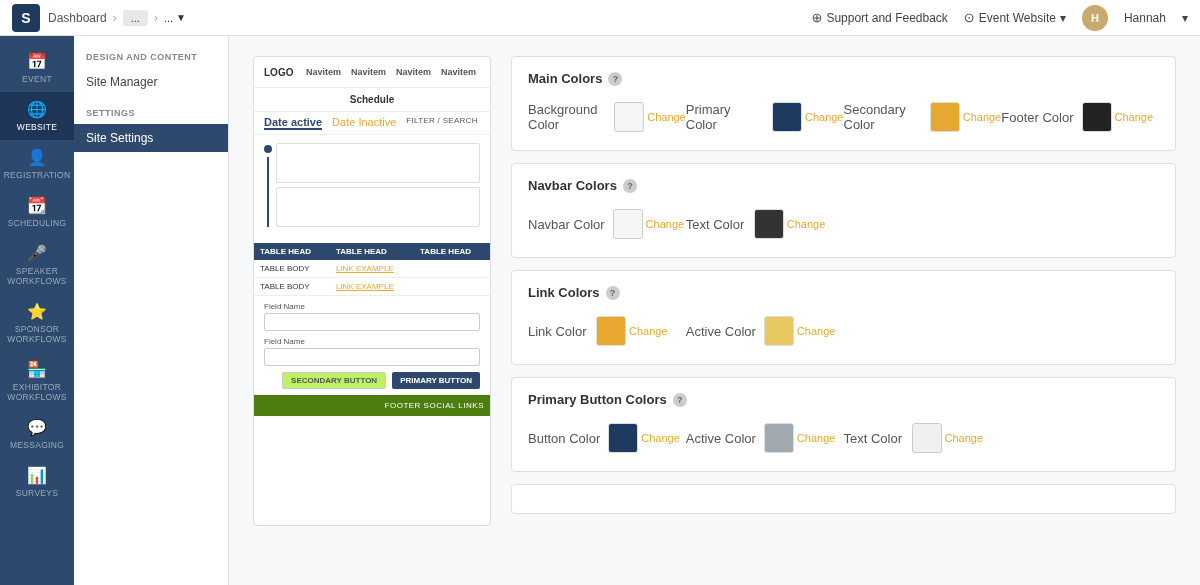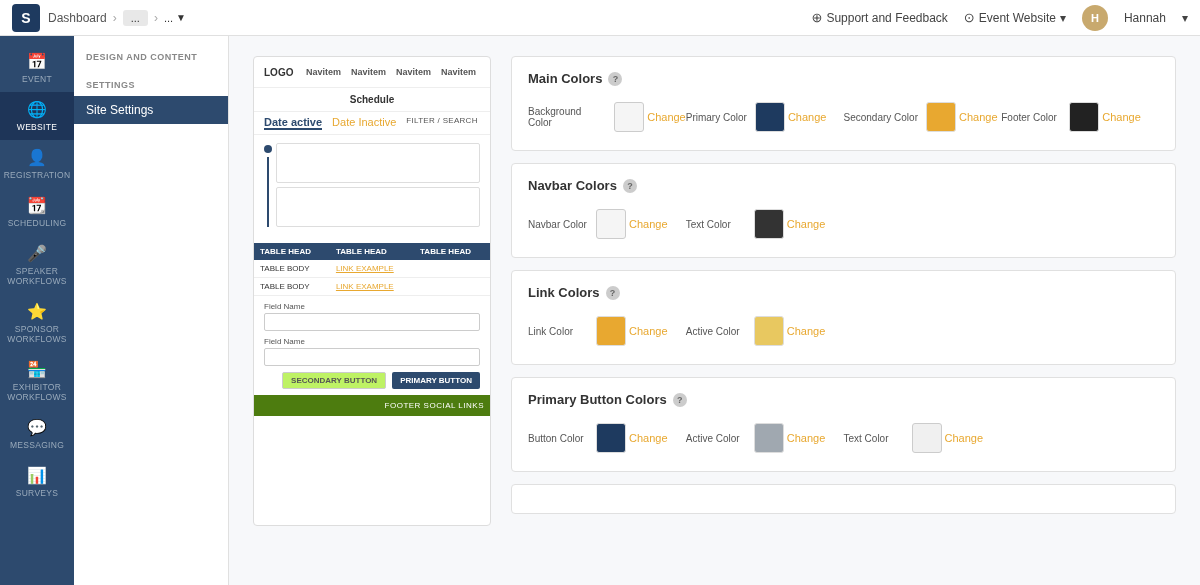--- a/index.html
+++ b/index.html
@@ -69,21 +69,21 @@
     
     .footer-preview { background: #4d7c0f; color: #fff; font-size: 8px; text-align: right; padding: 6px; text-transform: uppercase; letter-spacing: 0.5px; }
 
     
     .colors-panel { flex: 1; }
     .color-section { background: #fff; border: 1px solid #e0e0e0; border-radius: 4px; padding: 14px 16px; margin-bottom: 12px; }
     .color-section-title { font-size: 13px; font-weight: 600; color: #333; margin-bottom: 12px; display: flex; align-items: center; gap: 6px; }
     .help-icon { width: 14px; height: 14px; background: #ccc; border-radius: 50%; display: flex; align-items: center; justify-content: center; font-size: 9px; color: #666; cursor: pointer; }
     .color-row { display: flex; gap: 0; }
     .color-item { display: flex; align-items: center; gap: 8px; flex: 1; padding: 4px 0; }
-    .color-label { font-size: 10px; color: #555; min-width: 60px; }
+    .color-label { font-size: 13px; color: #555; min-width: 60px; }
     .color-swatch-group { display: flex; flex-direction: row; align-items: center; gap: 3px; }
     .color-swatch { width: 30px; height: 30px; border-radius: 3px; border: 1px solid #ddd; cursor: pointer; }
     .color-change-btn { font-size: 11px; color: #e8a830; cursor: pointer; }
   </style>
 </head>
 <body>
 
 <div class="top-nav">
   <div class="top-nav-logo">S</div>
   <div class="top-nav-breadcrumb">
@@ -147,20 +147,21 @@
       <span class="sidebar-label">MESSAGING</span>
     </div>
     <div class="sidebar-item">
       <span class="sidebar-icon">📊</span>
       <span class="sidebar-label">SURVEYS</span>
     </div>
   </div>
 
   <div class="secondary-sidebar">
     <div class="sec-section-label">DESIGN AND CONTENT</div>
+    <div class="sec-item">Site Manager</div>
     <div class="sec-section-label" style="margin-top:8px">SETTINGS</div>
     <div class="sec-item active">Site Settings</div>
   </div>
 
   <div class="content">
 
     <div class="panels-row">
 
       <div class="preview-panel">
 

